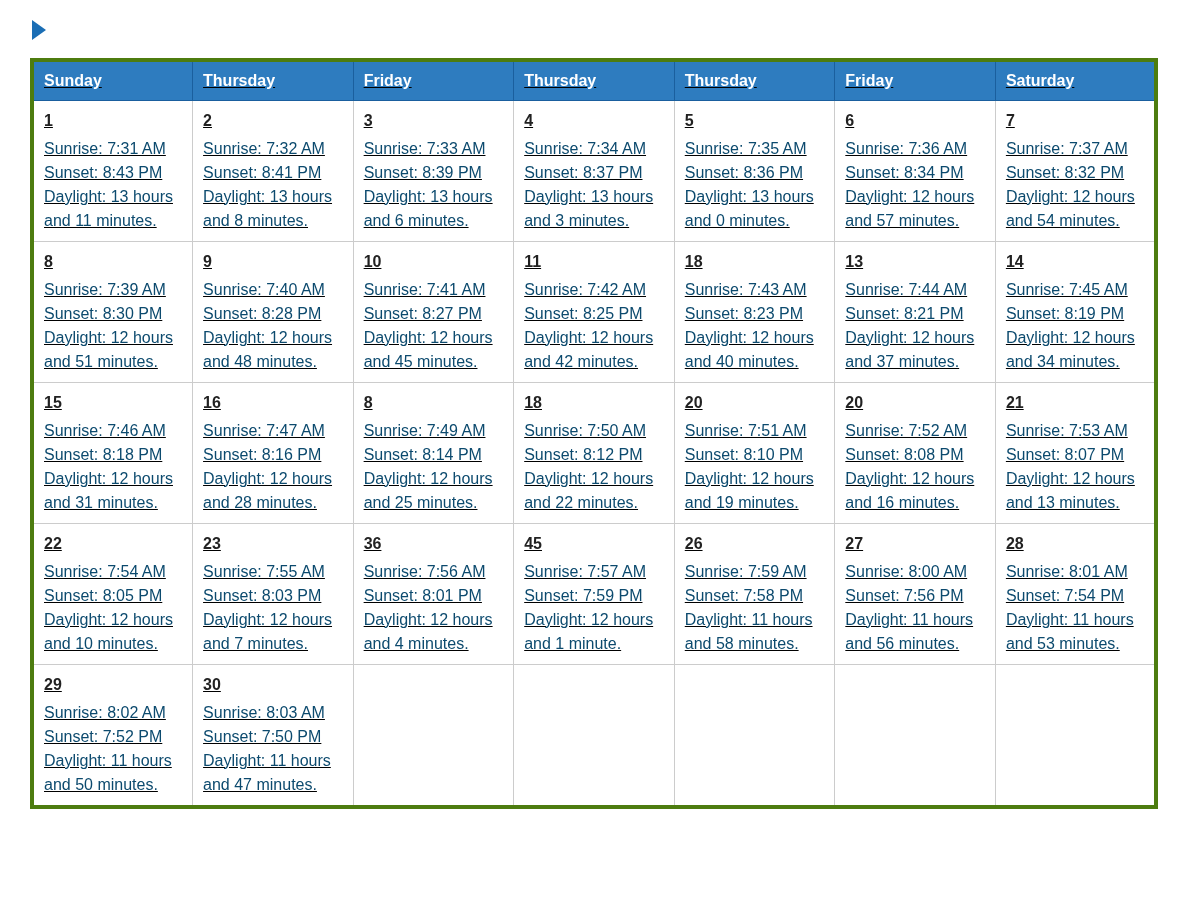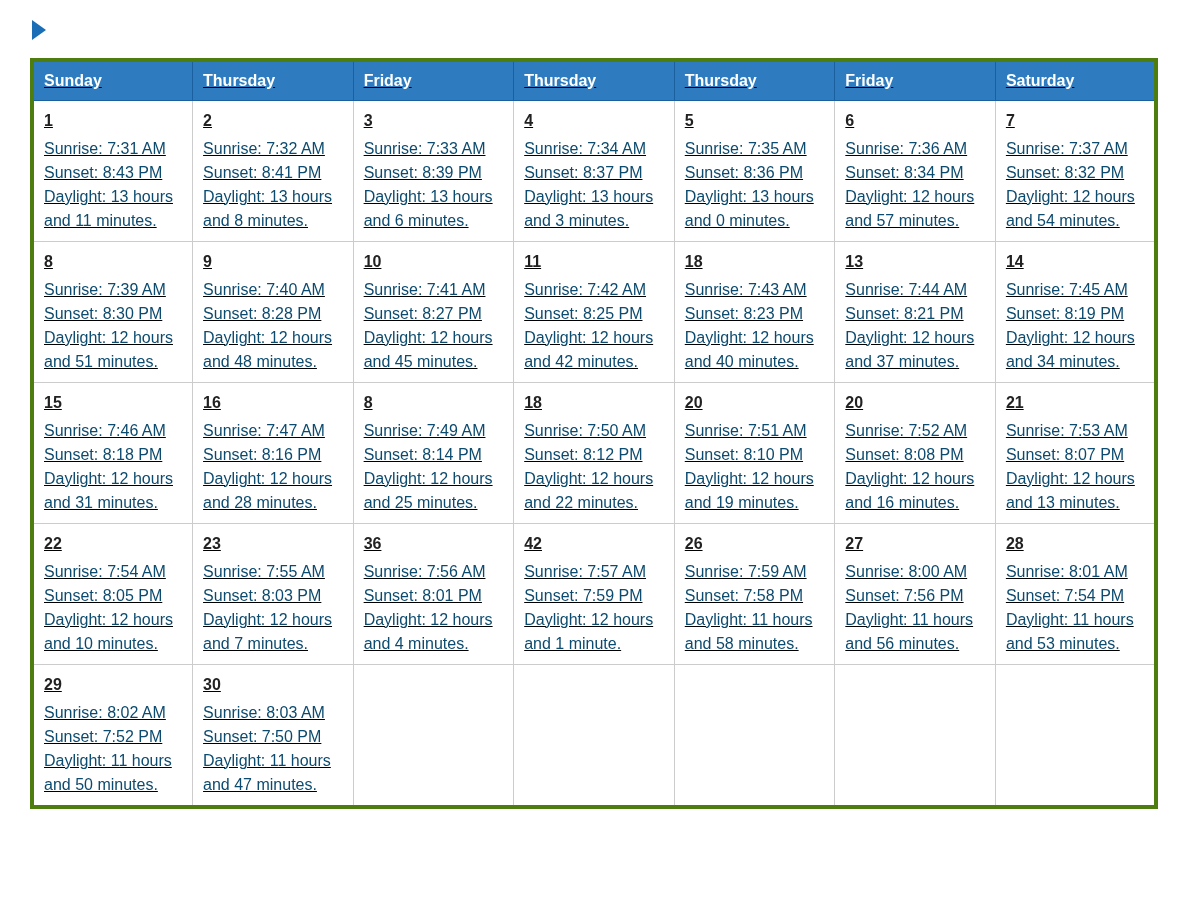--- a/index.html
+++ b/index.html
@@ -155,21 +155,21 @@
         <td><span class="day-number">8</span><span class="day-info">Sunrise: 7:49 AM<br>Sunset: 8:14 PM<br>Daylight: 12 hours and 25 minutes.</span></td>
         <td><span class="day-number">18</span><span class="day-info">Sunrise: 7:50 AM<br>Sunset: 8:12 PM<br>Daylight: 12 hours and 22 minutes.</span></td>
         <td><span class="day-number">20</span><span class="day-info">Sunrise: 7:51 AM<br>Sunset: 8:10 PM<br>Daylight: 12 hours and 19 minutes.</span></td>
         <td><span class="day-number">20</span><span class="day-info">Sunrise: 7:52 AM<br>Sunset: 8:08 PM<br>Daylight: 12 hours and 16 minutes.</span></td>
         <td><span class="day-number">21</span><span class="day-info">Sunrise: 7:53 AM<br>Sunset: 8:07 PM<br>Daylight: 12 hours and 13 minutes.</span></td>
       </tr>
       <tr>
         <td><span class="day-number">22</span><span class="day-info">Sunrise: 7:54 AM<br>Sunset: 8:05 PM<br>Daylight: 12 hours and 10 minutes.</span></td>
         <td><span class="day-number">23</span><span class="day-info">Sunrise: 7:55 AM<br>Sunset: 8:03 PM<br>Daylight: 12 hours and 7 minutes.</span></td>
         <td><span class="day-number">36</span><span class="day-info">Sunrise: 7:56 AM<br>Sunset: 8:01 PM<br>Daylight: 12 hours and 4 minutes.</span></td>
-        <td><span class="day-number">42</span><span class="day-info">Sunrise: 7:57 AM<br>Sunset: 7:59 PM<br>Daylight: 12 hours and 1 minute.</span></td>
+        <td><span class="day-number">45</span><span class="day-info">Sunrise: 7:57 AM<br>Sunset: 7:59 PM<br>Daylight: 12 hours and 1 minute.</span></td>
         <td><span class="day-number">26</span><span class="day-info">Sunrise: 7:59 AM<br>Sunset: 7:58 PM<br>Daylight: 11 hours and 58 minutes.</span></td>
         <td><span class="day-number">27</span><span class="day-info">Sunrise: 8:00 AM<br>Sunset: 7:56 PM<br>Daylight: 11 hours and 56 minutes.</span></td>
         <td><span class="day-number">28</span><span class="day-info">Sunrise: 8:01 AM<br>Sunset: 7:54 PM<br>Daylight: 11 hours and 53 minutes.</span></td>
       </tr>
       <tr>
         <td><span class="day-number">29</span><span class="day-info">Sunrise: 8:02 AM<br>Sunset: 7:52 PM<br>Daylight: 11 hours and 50 minutes.</span></td>
         <td><span class="day-number">30</span><span class="day-info">Sunrise: 8:03 AM<br>Sunset: 7:50 PM<br>Daylight: 11 hours and 47 minutes.</span></td>
         <td class="empty-cell"></td>
         <td class="empty-cell"></td>
         <td class="empty-cell"></td>

